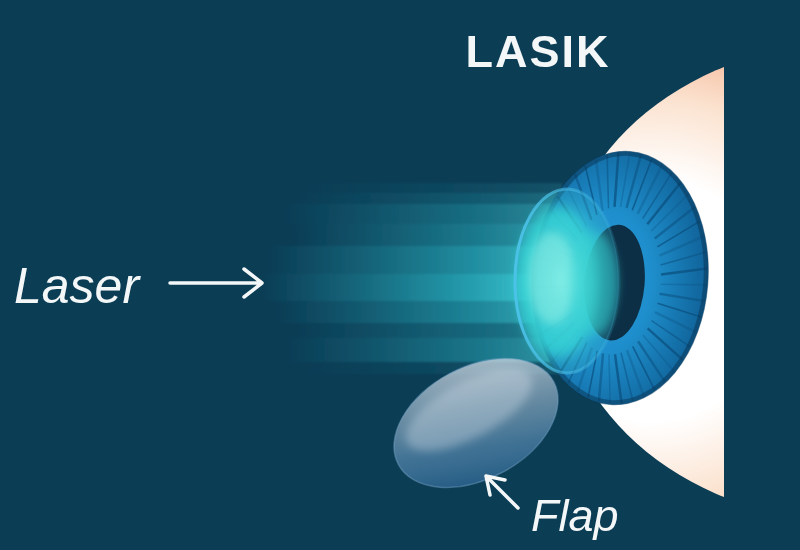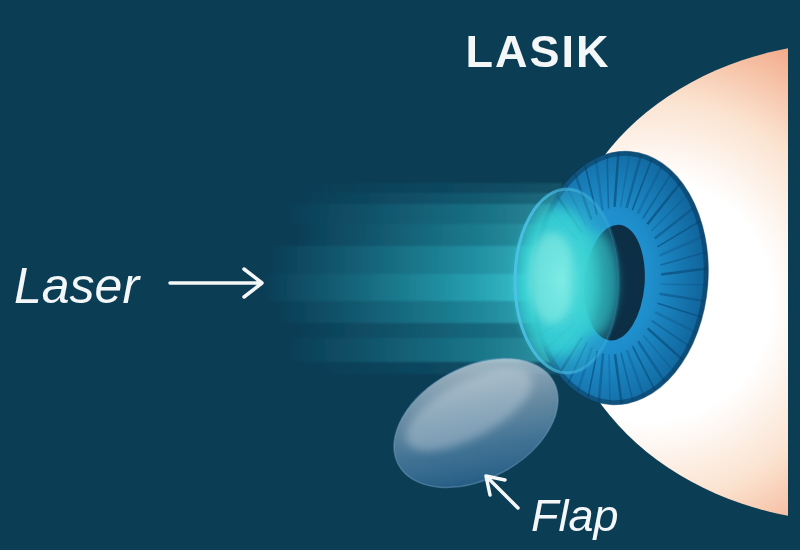--- a/index.html
+++ b/index.html
@@ -1,18 +1,18 @@
 <!DOCTYPE html>
 <html><head>
 <meta charset="utf-8">
 <style>
   html,body{margin:0;padding:0;background:#0B3D55;}
   .stage{
     position:relative;
-    width:788px;height:550px;
+    width:724px;height:550px;
     overflow:hidden;
     font-family:"Liberation Sans", sans-serif;
   }
   .stage svg{position:absolute;left:0;top:0;}
   text{user-select:none;}
   .title-text{
     font-family:"Liberation Sans", sans-serif;
     font-weight:bold;
     font-size:45px;
     letter-spacing:2px;

